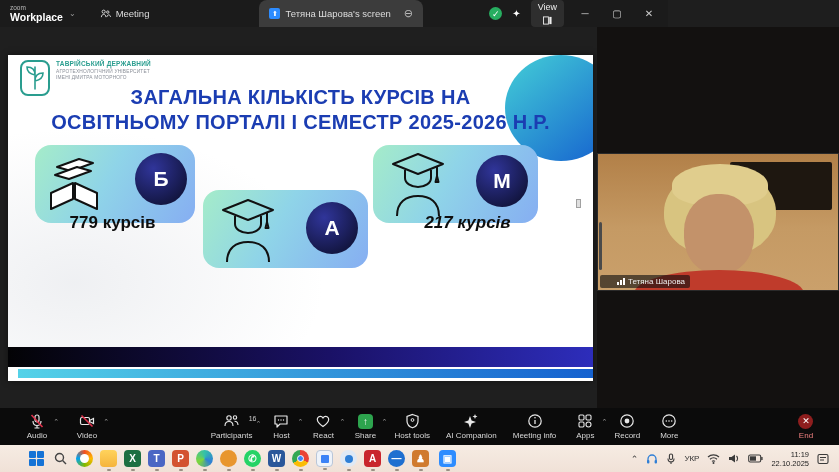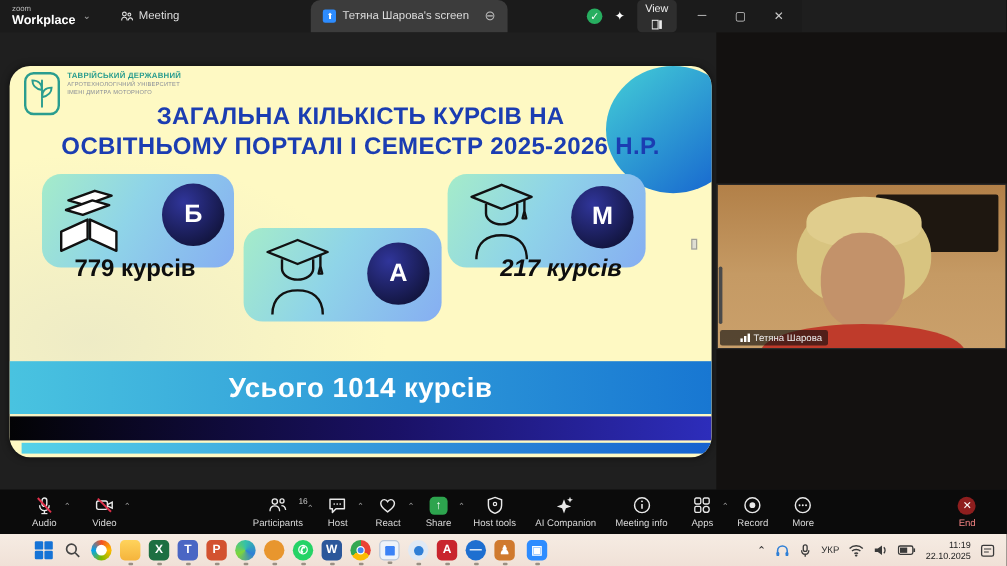--- a/index.html
+++ b/index.html
@@ -24,22 +24,22 @@
   #topbar-right { margin-left:auto; display:flex; align-items:center; gap:10px; padding-right:8px; }
   .shield { width:13px; height:13px; border-radius:50%; background:#27ae60; color:#fff;
     font-size:9px; display:flex; align-items:center; justify-content:center; }
   .sparkle { color:#fff; font-size:10px; }
   .view-btn { background:#2e2e2e; border-radius:4px; padding:2px 7px; font-size:9px;
     color:#eee; display:flex; gap:4px; align-items:center;flex-direction:column; }
   .winctl { color:#ccc; font-size:10px; width:22px; text-align:center; }
 
   
   #share-area { left:0; top:27px; width:597px; height:381px; background:#1f1f1f; }
-  #slide { left:8px; top:28px; width:585px; height:326px; background:#fef9c3;
-    box-shadow:0 0 6px rgba(0,0,0,.5); overflow:hidden;border-radius:17px; }
+  #slide { left:8px; top:28px; width:585px; height:326px; background:#ffffff;
+    box-shadow:0 0 6px rgba(0,0,0,.5); overflow:hidden; }
   #slide:before { content:""; position:absolute; left:-60px; bottom:20px; width:420px; height:260px;
     background:radial-gradient(ellipse at 30% 70%, rgba(190,195,205,.25), transparent 60%); }
 
   #logo { left:12px; top:5px; display:flex; gap:6px; align-items:flex-start; }
   #leaf-box { width:30px; height:36px; border:2px solid #2a9d8f; border-radius:8px;
     display:flex; align-items:center; justify-content:center; }
   .logo-l1 { color:#2a9d8f; font-size:6.5px; font-weight:bold; letter-spacing:.2px; }
   .logo-l2, .logo-l3 { color:#8a8f98; font-size:4.8px; margin-top:1.5px; letter-spacing:.2px; }
   #deco-circle { right:-24px; top:0px; width:112px; height:106px; border-radius:50%;
     background:linear-gradient(140deg,#3fc4d6 10%,#1b6fd0 85%); }
@@ -50,21 +50,21 @@
   .card { border-radius:16px;
     background:linear-gradient(120deg,#a5ecc9 0%,#8fd4e8 45%,#86aef2 100%); }
   .card-circle { position:absolute; width:52px; height:52px; border-radius:50%;
     background:radial-gradient(circle at 35% 30%,#30359a,#131642 75%);
     display:flex; align-items:center; justify-content:center;
     color:#fff; font-size:21px; font-weight:bold; }
   .card-icon { position:absolute; }
   #card-1 { left:27px; top:90px; width:160px; height:78px; }
   #card-2 { left:195px; top:135px; width:165px; height:78px; }
   #card-3 { left:365px; top:90px; width:165px; height:78px; }
-  .count { position:absolute; font-size:20px; font-weight:800; color:#0e0e0e; text-align:center; }
+  .count { position:absolute; font-size:17px; font-weight:800; color:#0e0e0e; text-align:center; }
   #count-1 { left:17px; top:158px; width:175px; }
   #count-2 { left:185px; top:207px; width:185px; }
   #count-3 { left:372px; top:158px; width:175px;font-style:italic; }
 
   #banner { left:0; top:246px; width:585px; height:44px;
     background:linear-gradient(90deg,#49c3e0,#1877d2);
     display:flex; align-items:center; justify-content:center;
     color:#fff; font-size:23px; font-weight:800; letter-spacing:.4px; }
   #darkband { left:0; top:292px; width:585px; height:20px;
     background:linear-gradient(90deg,#030305,#1a1166 55%,#2d2dbb); }
@@ -227,23 +227,20 @@
             <path d="M50 16 v10 m0 0 l-1.5 6 h3 Z"></path>
             <path d="M10 66 c0-14 9-20 21-20 s21 6 21 20"></path>
           </g>
         </svg>
         <div class="card-circle" style="right:10px;top:10px">
           <span>М</span>
         </div>
       </div>
       <div id="count-3" class="count">217 курсів</div>
 
-      <div id="banner" class="abs">
-        <span>Усього 1014 курсів</span>
-      </div>
       <div id="darkband" class="abs"></div>
       <div id="cyanstrip" class="abs"></div>
     </div>
 
     <div id="cursor-mark" class="abs"></div>
   </div>
 
   <div id="right-panel" class="abs">
     <div id="video-tile" class="abs">
       <div id="tv-frame" class="abs"></div>

